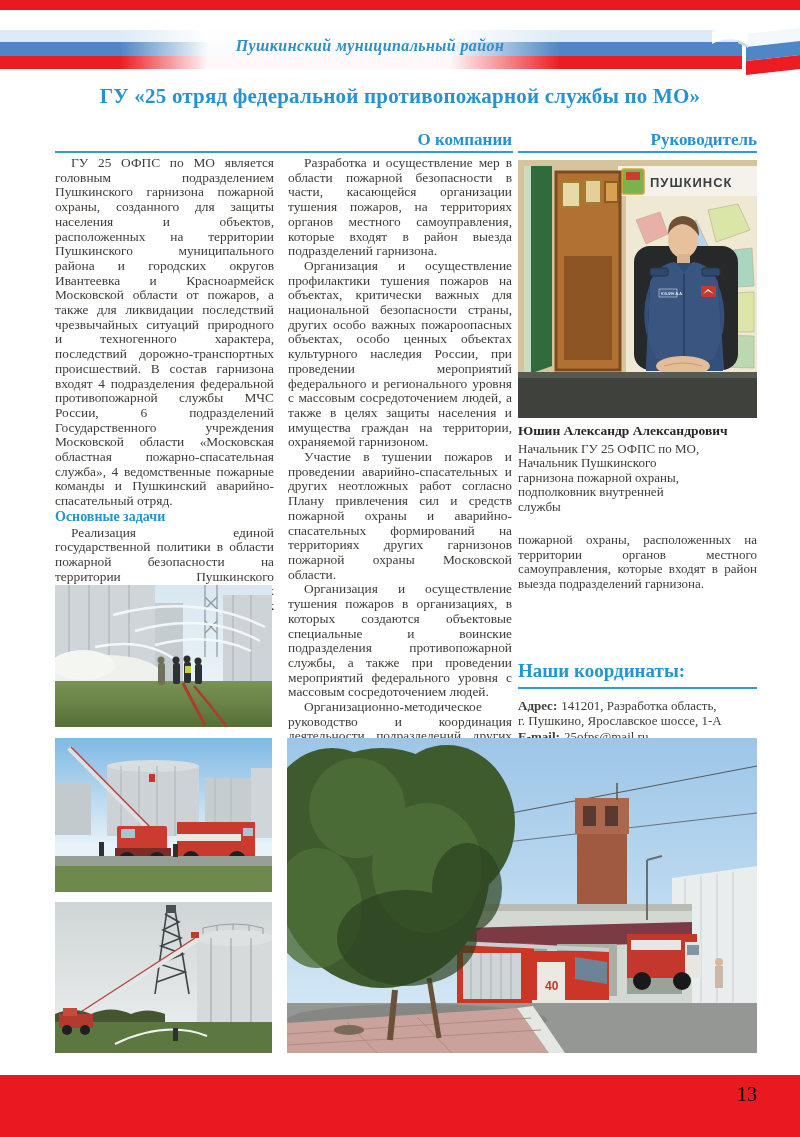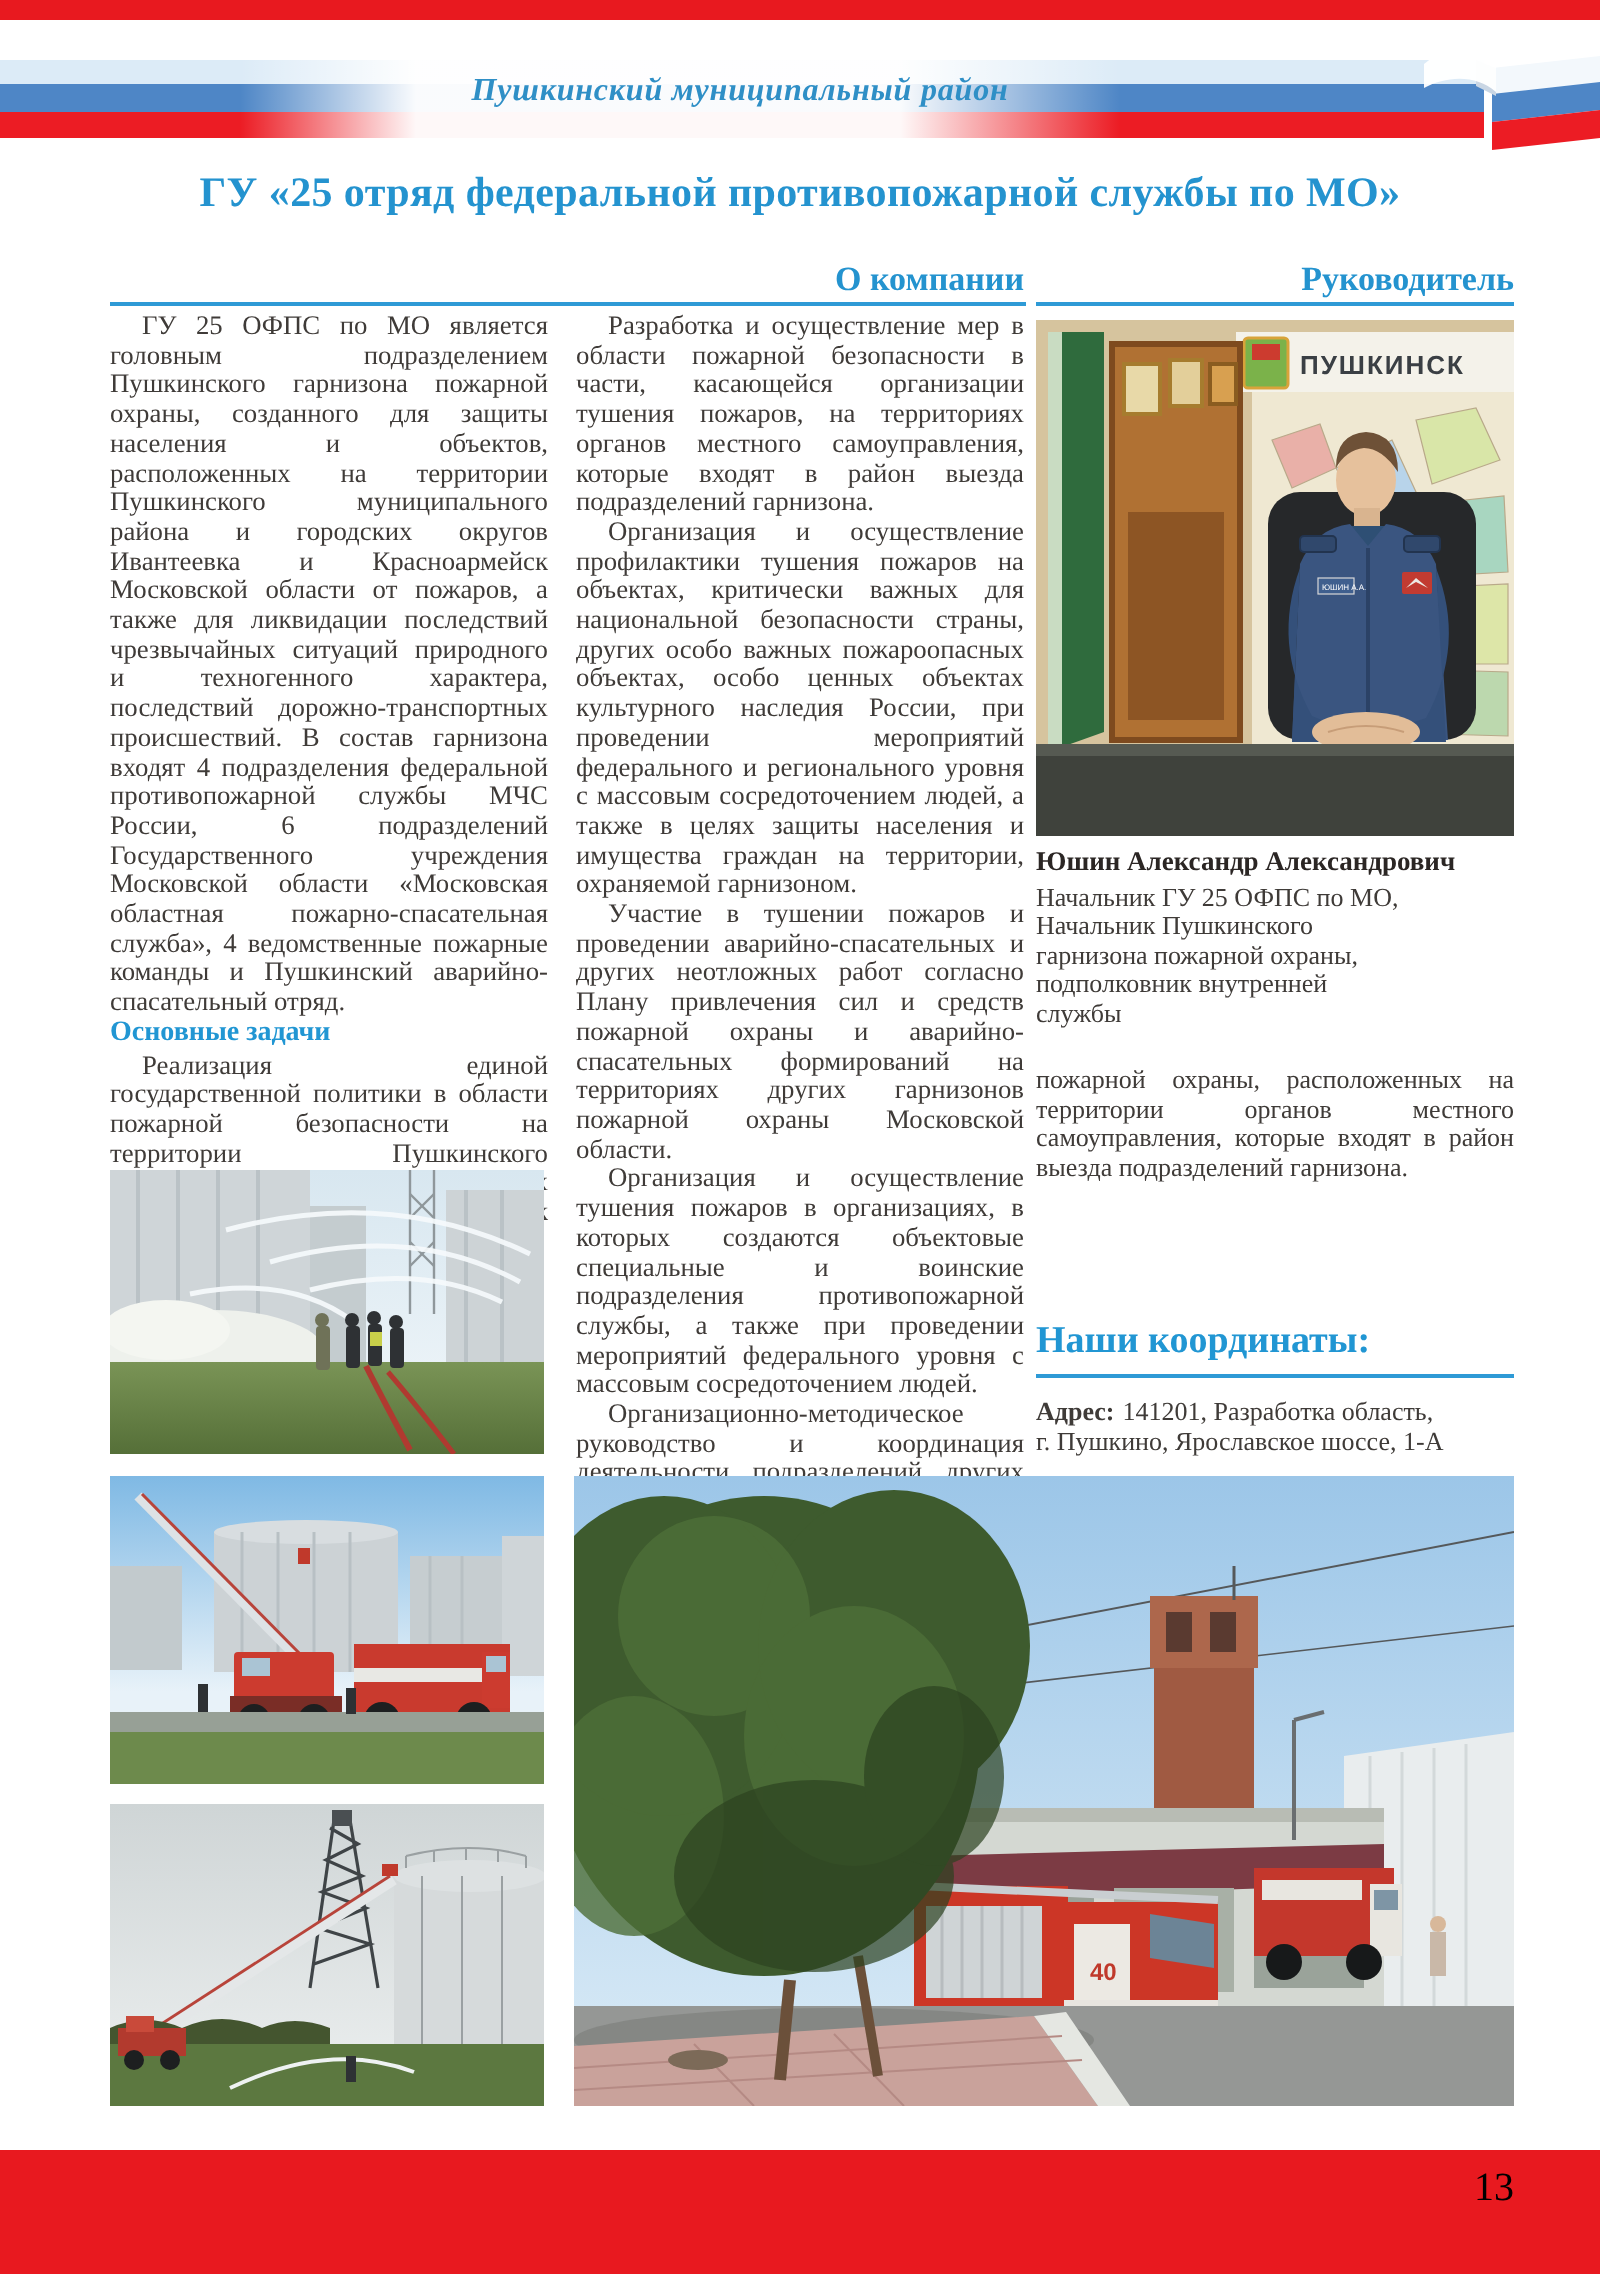--- a/index.html
+++ b/index.html
@@ -160,20 +160,23 @@
 
   <p class="leader-cont">пожарной охраны, расположенных на территории органов местного самоуправления, которые входят в район выезда подразделений гарнизона.</p>
 
   <div class="contacts">
     <div class="contacts-head">Наши координаты:</div>
     <div class="contacts-rule"></div>
     <div class="contact-line">
       <b>Адрес:</b><span>141201, Разработка область,</span>
     </div>
     <div class="contact-line">г. Пушкино, Ярославское шоссе, 1-А</div>
+    <div class="contact-line">
+      <b>E-mail:</b><span>25ofps@mail.ru</span>
+    </div>
   </div>
 
   <div class="photo" style="left:55px;top:585px;">
     <svg width="217" height="142" viewBox="0 0 217 142">
       <defs>
         <linearGradient id="sky1" x1="0" y1="0" x2="0" y2="1">
           <stop offset="0" stop-color="#d8e7f0"></stop>
             <stop offset="1" stop-color="#f2f7fa"></stop>
         </linearGradient>
         <linearGradient id="gr1" x1="0" y1="0" x2="0" y2="1">

